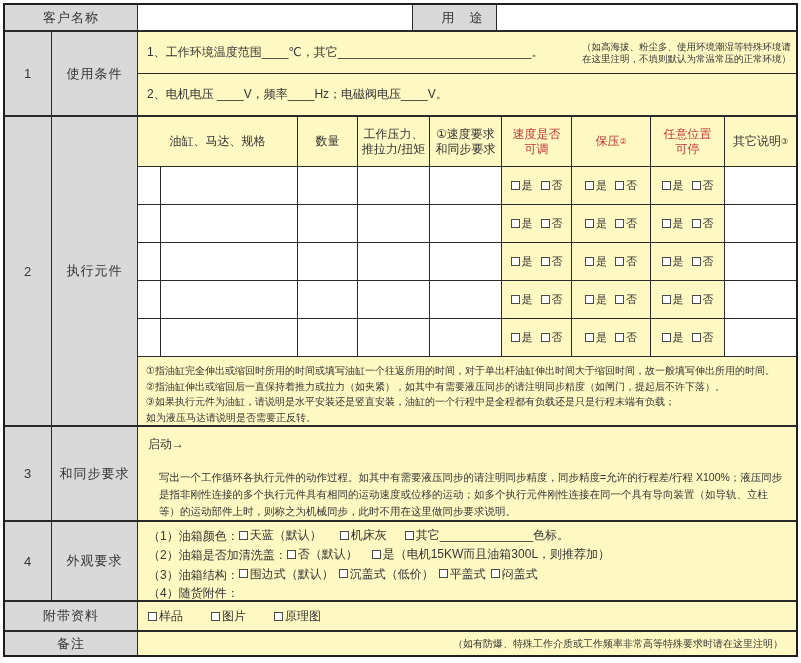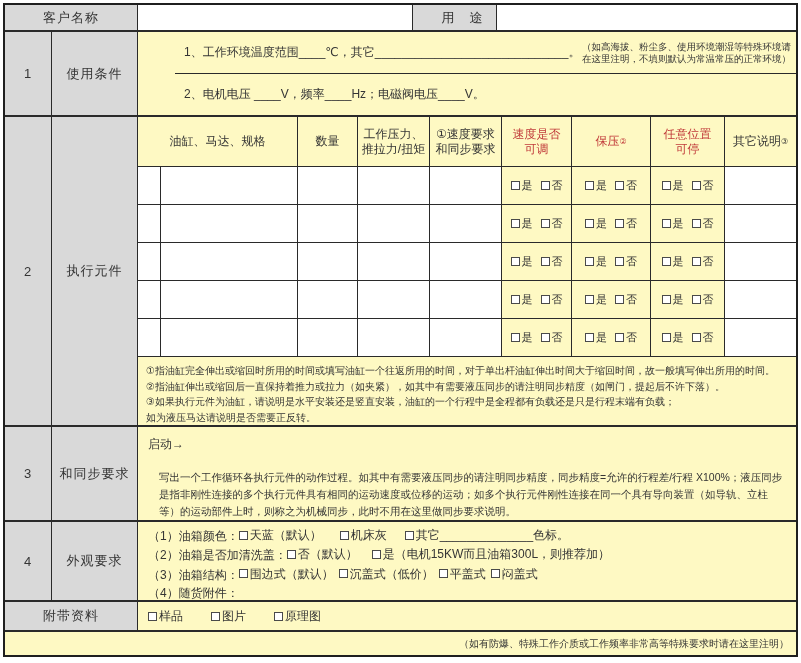--- a/index.html
+++ b/index.html
@@ -19,21 +19,21 @@
   .blank { background: #fff; }
 
   
   .r-top { height: 27px; }
   .r-top .cust-val { width: 275px; }
   .r-top .purpose { width: 84px; padding-left: 16px; }
   .r-top .flexfill { flex: 1; border-right: none; }
 
   
   .r-s1 { height: 85px; }
-  .s1col { display: flex; flex-direction: column; padding-left: 37px; }
+  .s1col { display: flex; flex-direction: column; }
   .subrow { flex: 1; border-bottom: 1px solid #2a2a2a; display: flex; align-items: center;
     padding-left: 9px; font-size: 12px; white-space: nowrap; }
   .subrow:last-child { border-bottom: none; }
   .subrow .main-t { flex-shrink: 0; }
   .s1-note { margin-left: auto; padding-right: 5px; font-size: 9.5px; line-height: 12px;
     text-align: right; white-space: nowrap; }
 
   
   .r-s2 { height: 310px; }
   .s2col { display: flex; flex-direction: column; }
@@ -68,21 +68,21 @@
   .g-wide .opt { margin-right: 18px; }
   .g-mid .opt { margin-right: 14px; }
   .g-tight .opt { margin-right: 5px; }
   .s4line .opt:last-child { margin-right: 0; }
 
   
   .r-s5 { height: 30px; }
   .s5content { display: flex; align-items: center; padding-left: 10px; font-size: 12px; gap: 20px; }
   .s5content .opt { margin-right: 8px; }
   .s6content { display: flex; align-items: center; justify-content: flex-end;
-    padding-right: 7px; font-size: 10px; }
+    padding-right: 13px; font-size: 10px; }
 </style>
 </head>
 <body>
 
 <div class="form">
 
   <div class="row r-top">
     <div class="cell gray wide-label">客户名称</div>
     <div class="cell blank cust-val"></div>
     <div class="cell gray purpose">用　途</div>
@@ -396,18 +396,19 @@
           <span>图片</span>
         </span>
       <span class="opt">
           <span class="cbx"></span>
           <span>原理图</span>
         </span>
     </div>
   </div>
 
   <div class="row r-s6 last">
+    <div class="cell gray wide-label">备注</div>
     <div class="content s6content">
       <span>（如有防爆、特殊工作介质或工作频率非常高等特殊要求时请在这里注明）</span>
     </div>
   </div>
 
 </div>
 
 </body></html>

